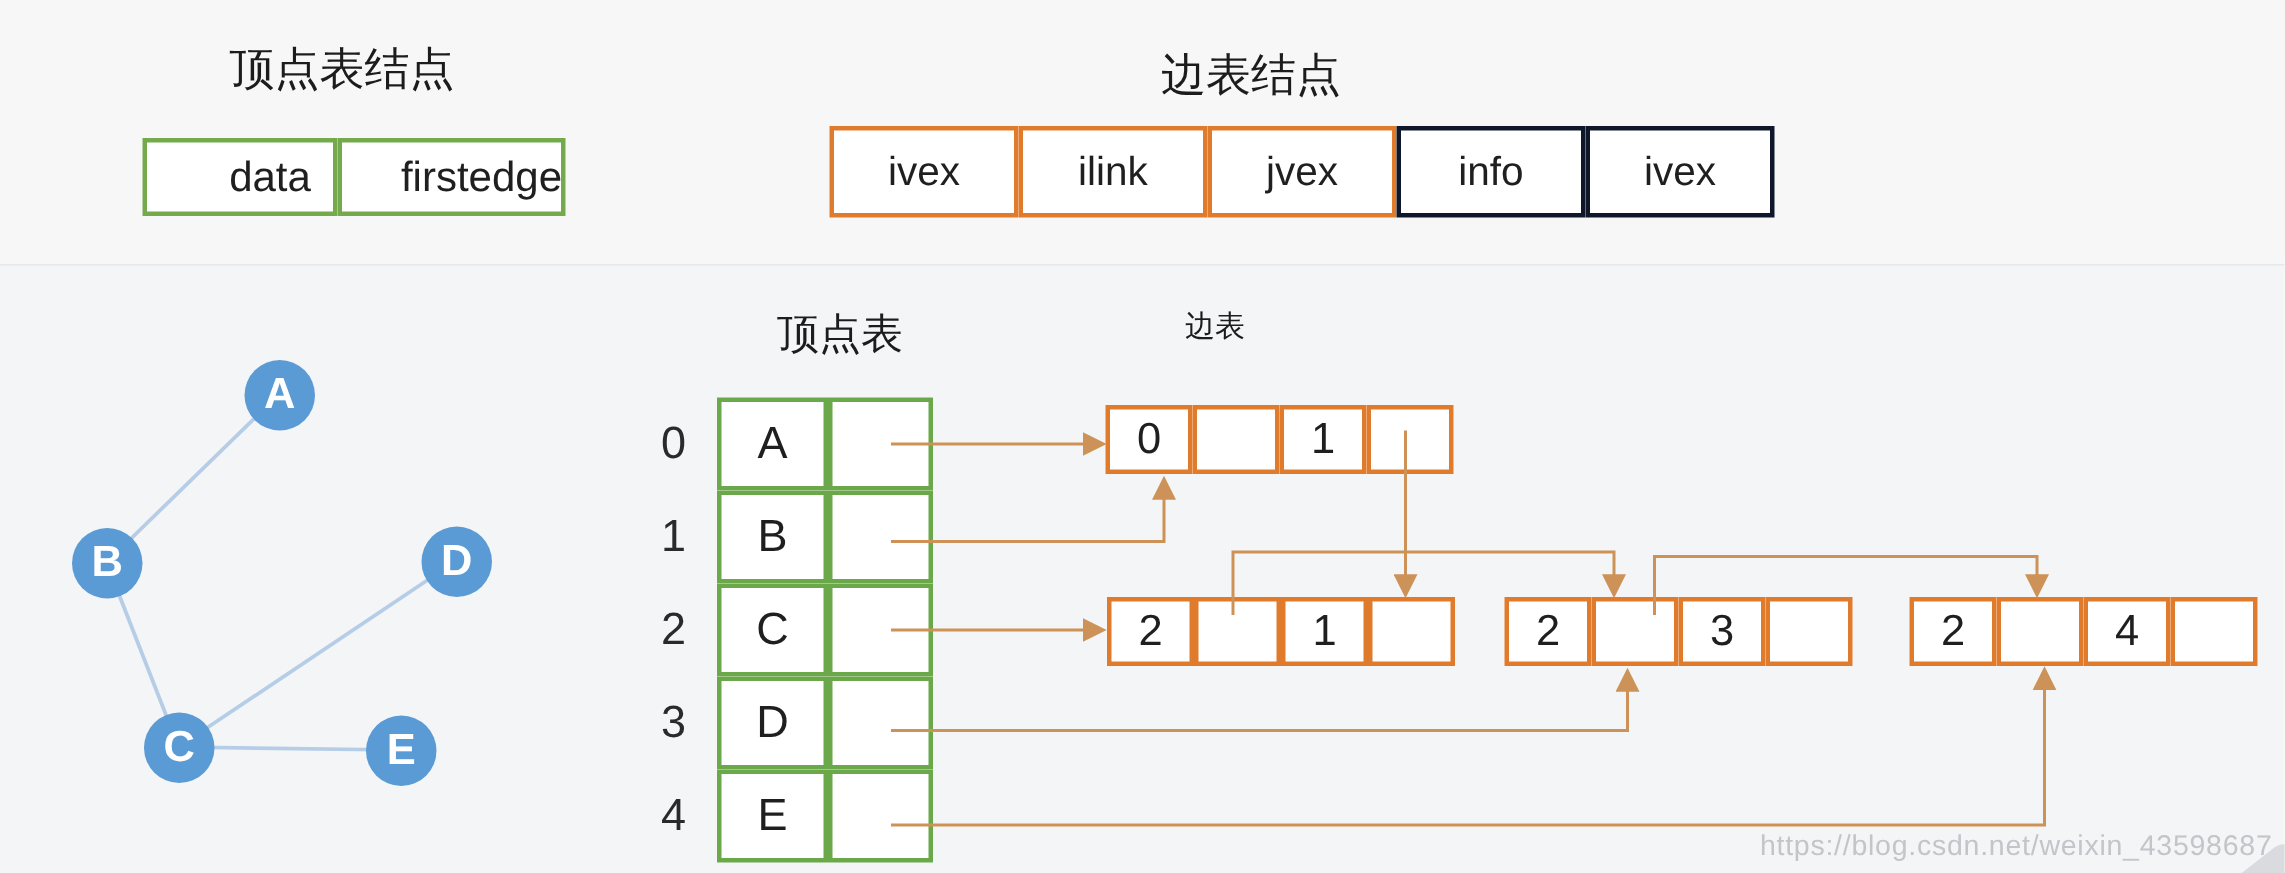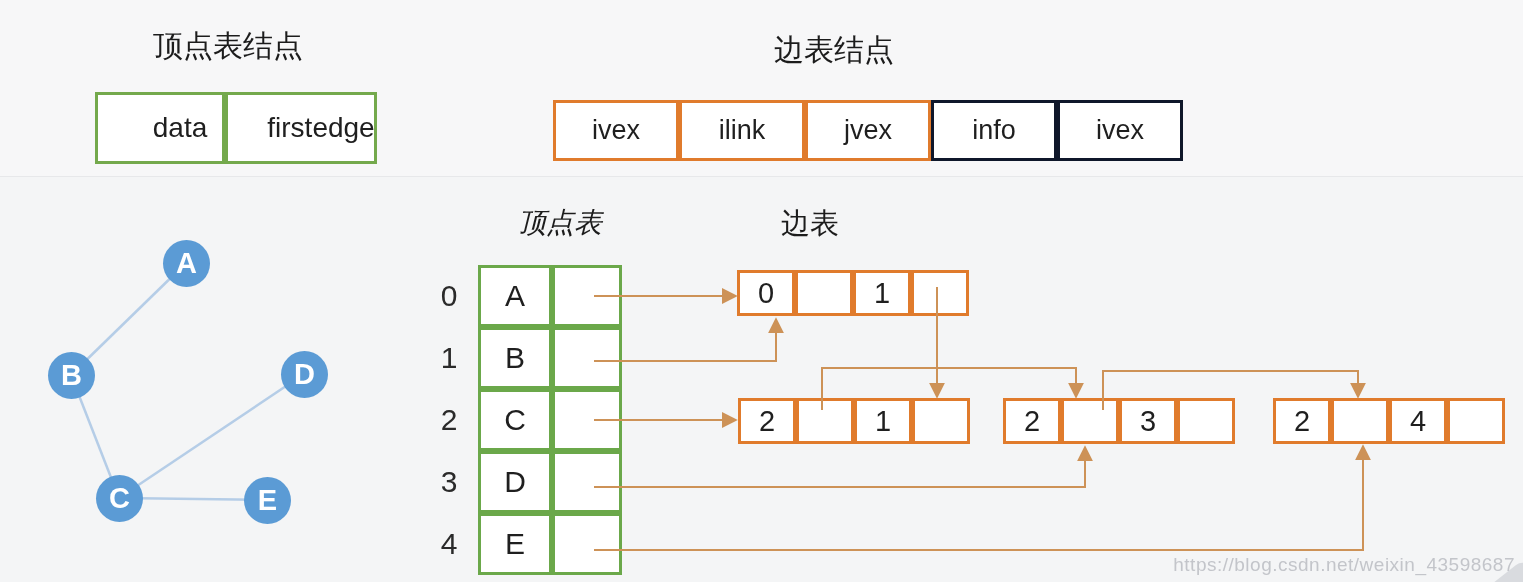--- a/index.html
+++ b/index.html
@@ -3,28 +3,28 @@
 <meta charset="utf-8">
 <style>
   html,body{margin:0;padding:0;}
   body{width:1523px;height:582px;font-family:"Liberation Sans","DejaVu Sans",sans-serif;}
   .canvas{position:relative;width:1523px;height:582px;background:#f4f5f6;overflow:hidden;}
   .topband{position:absolute;left:0;top:0;width:1523px;height:176px;background:#f7f7f8;}
   .divider{position:absolute;left:0;top:176px;width:1523px;height:1px;background:#e7e8ea;}
   .title{position:absolute;transform:translateX(-50%);font-size:30px;font-weight:500;color:#1c1c1c;white-space:nowrap;}
   .t-vertex-legend{left:228px;top:26px;font-family:Liberation Mono, monospace;}
   .t-edge-legend{left:818px;top:30px;margin-left:16px;}
-  .t-vtable{left:560px;top:204px;font-size:28px;font-style:italic;}
-  .t-etable{left:810px;top:204px;font-size:29px;}
+  .t-vtable{left:560px;top:204px;font-size:28px;}
+  .t-etable{left:810px;top:204px;font-size:20px;}
   .cell{box-sizing:border-box;display:flex;align-items:center;justify-content:center;background:#fff;color:#1f1f1f;}
   .vlegend{position:absolute;left:95px;top:92px;display:flex;}
-  .vlegend .cell{height:72px;font-size:28px;border:3px solid #74a94c;padding-left:40px;}
+  .vlegend .cell{height:52px;font-size:28px;border:3px solid #74a94c;padding-left:40px;}
   .c-data{width:130px;}
   .c-firstedge{width:152px;}
-  .elegend{position:absolute;left:553px;top:100px;display:flex;}
+  .elegend{position:absolute;left:553px;top:84px;display:flex;}
   .elegend .cell{width:126px;height:61px;font-size:27px;}
   .orange{border:3px solid #e07b2c;}
   .orange-light{border:3px solid #0f172a;}
   svg.layer{position:absolute;left:0;top:0;pointer-events:none;}
   .underlay{z-index:1;}
   .overlay{z-index:6;}
   .vnode{position:absolute;z-index:3;width:47px;height:47px;border-radius:50%;background:#5b9bd5;color:#ffffff;
          display:flex;align-items:center;justify-content:center;font-size:29px;font-weight:bold;}
   .vtable{position:absolute;left:478px;top:265px;z-index:2;}
   .vrow{display:flex;}

